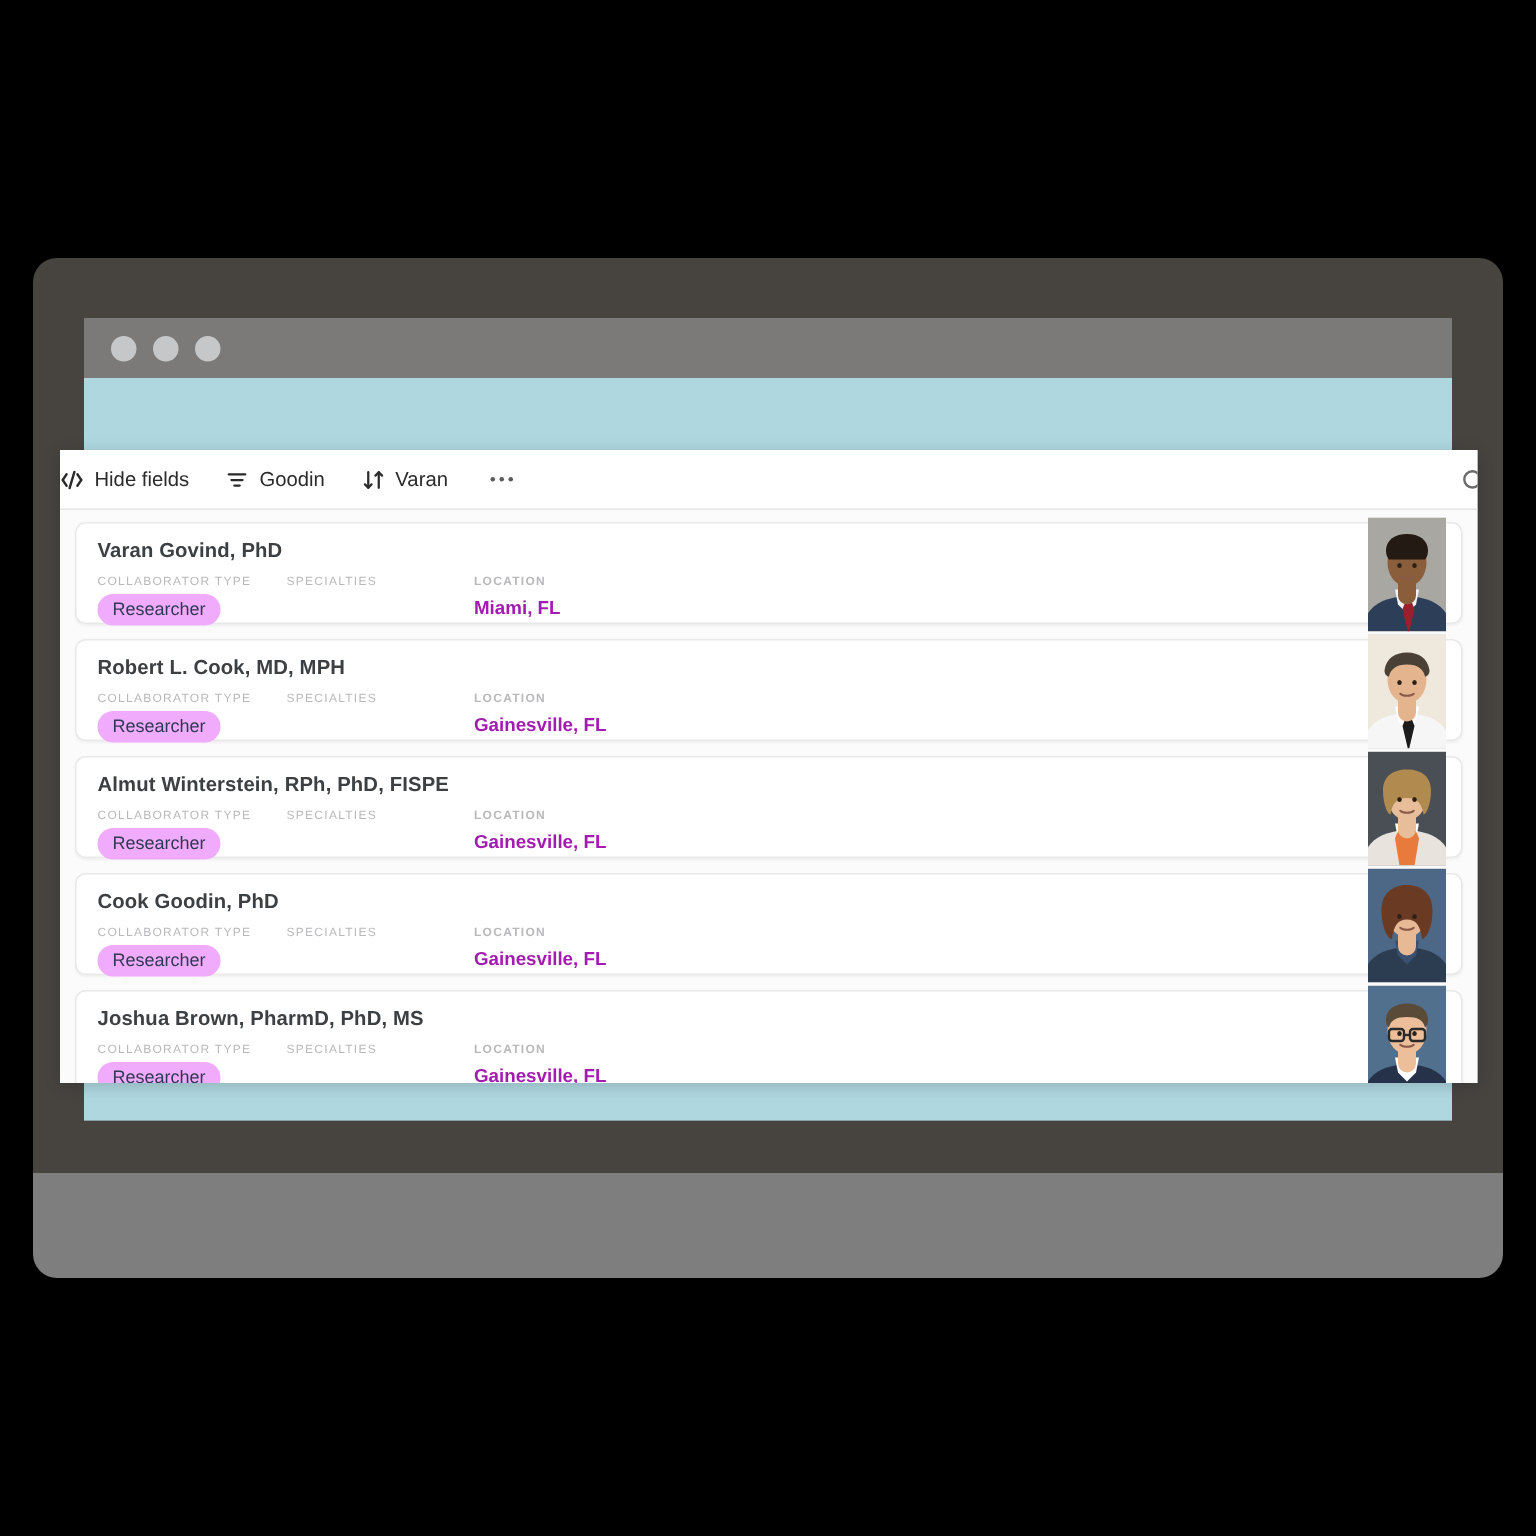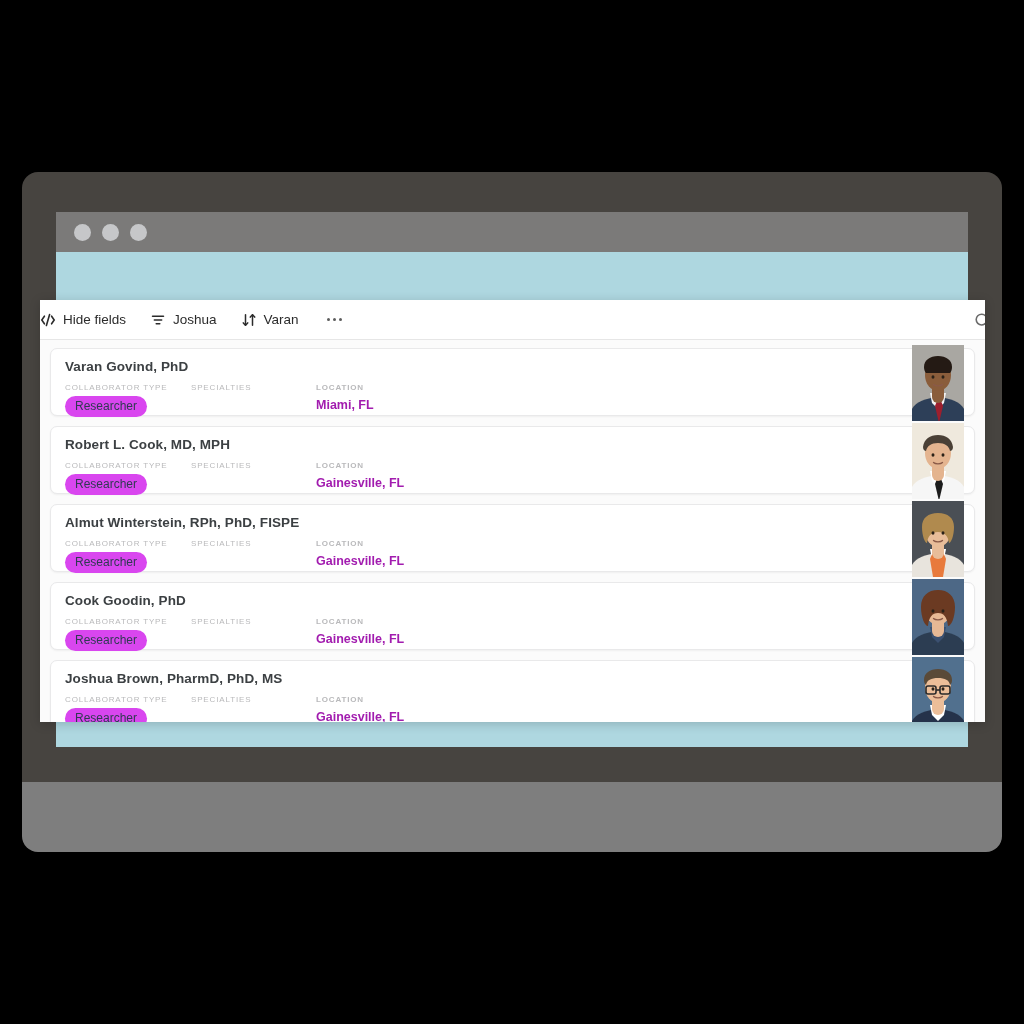--- a/index.html
+++ b/index.html
@@ -176,21 +176,21 @@
     margin-top: 6px;
     font-size: 12.5px;
     color: #a21caf;
     white-space: nowrap;
   }
   .badge {
     display: inline-block;
     margin-top: 4px;
     padding: 3px 10px 4px 10px;
     border-radius: 11px;
-    background: #d946ef;
+    background: #f0abfc;
     font-size: 12px;
     color: #2f3a52;
     white-space: nowrap;
   }
   .empty-value { margin-top: 6px; height: 16px; }
 
   
   .avatar {
     position: absolute;
     right: 10px;
@@ -235,21 +235,21 @@
       </div>
 
       <div class="tool-btn">
         <span class="tool-icon">
           <svg viewBox="0 0 16 16" width="16" height="16" fill="none" stroke="currentColor" stroke-width="1.5" stroke-linecap="round">
             <path d="M2.5 4.3h11"></path>
             <path d="M4.3 8h7.4"></path>
             <path d="M6.2 11.7h3.6"></path>
           </svg>
         </span>
-        <span>Joshua</span>
+        <span>Goodin</span>
       </div>
 
       <div class="tool-btn">
         <span class="tool-icon">
           <svg viewBox="0 0 16 16" width="16" height="16" fill="none" stroke="currentColor" stroke-width="1.5" stroke-linecap="round" stroke-linejoin="round">
             <path d="M4.5 2.8v10.4"></path>
               <path d="M2.3 10.9l2.2 2.3 2.2-2.3"></path>
             <path d="M11.5 13.2V2.8"></path>
               <path d="M9.3 5.1l2.2-2.3 2.2 2.3"></path>
           </svg>

